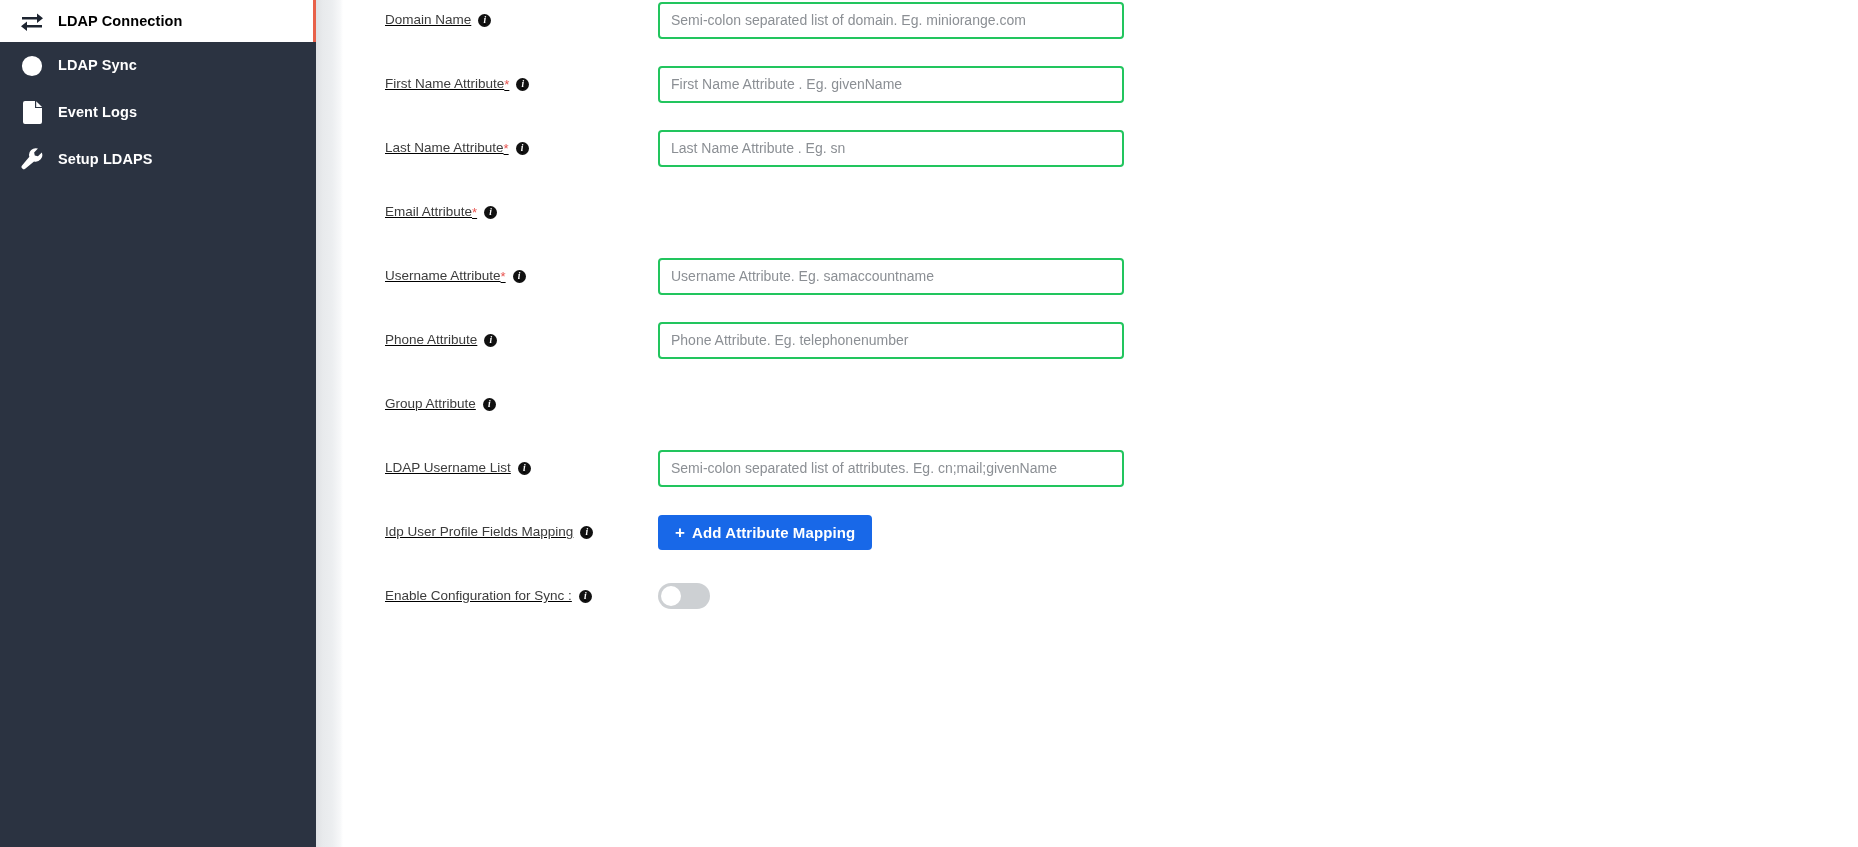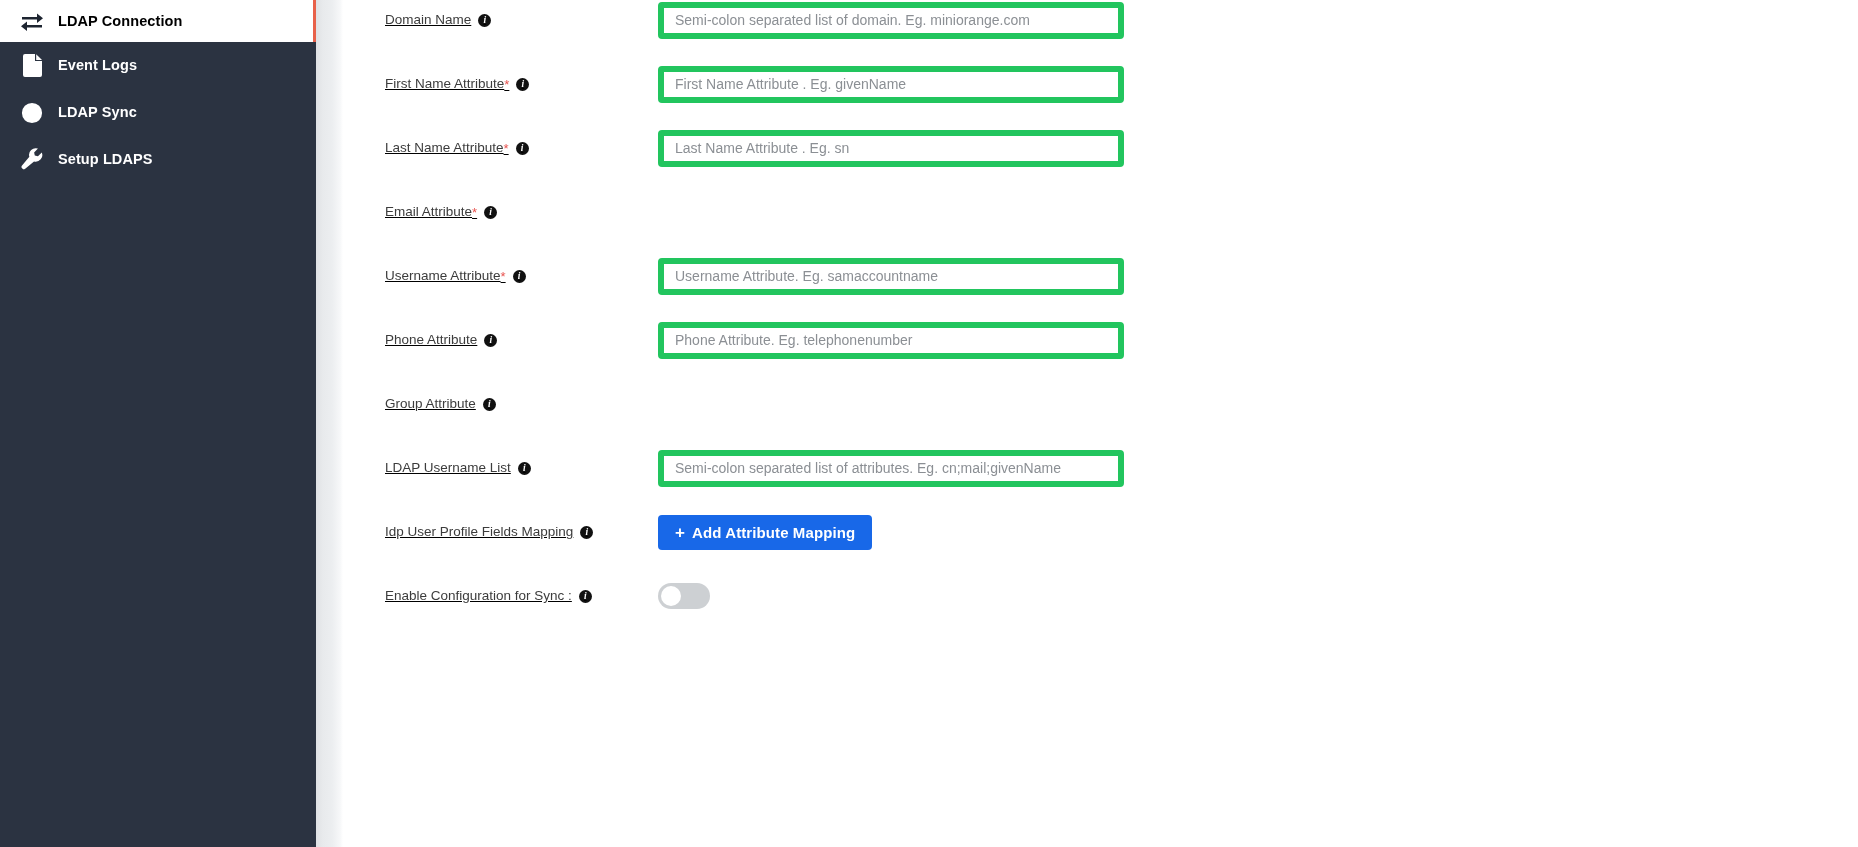--- a/index.html
+++ b/index.html
@@ -164,21 +164,21 @@
   .form-row .input-cell {
     flex: 0 0 auto;
     display: flex;
     align-items: center;
     height: 40px;
   }
 
   .text-input {
     width: 466px;
     height: 37px;
-    border: 6px solid #22c55e;
+    border: 2px solid #22c55e;
     border-radius: 4px;
     padding: 0 11px;
     font-size: 14px;
     color: #444444;
     background: #ffffff;
     font-family: "Liberation Sans", sans-serif;
     outline: none;
   }
 
   .text-input::placeholder {
@@ -280,42 +280,42 @@
           <svg width="24" height="20" viewBox="0 0 24 20" xmlns="http://www.w3.org/2000/svg">
             <path d="M2 6 H17 V2.5 L23 7.2 L17 11.9 V8.4 H2 Z"></path>
             <path d="M22 14 H7 V10.5 L1 15.2 L7 19.9 V16.4 H22 Z"></path>
           </svg>
         </span>
         <span class="nav-label">LDAP Connection</span>
       </div>
 
       <div class="nav-item">
         <span class="nav-icon">
+          <svg width="22" height="22" viewBox="0 0 24 24" xmlns="http://www.w3.org/2000/svg">
+            <path d="M12 1a11 11 0 100 22 11 11 0 000-22zm1 11.6l-.4-.3V5h-2v8.2l4.6 3.4 1.2-1.6-3.4-2.4z"></path>
+          </svg>
+        </span>
+        <span class="nav-label">LDAP Sync</span>
+      </div>
+
+      <div class="nav-item">
+        <span class="nav-icon">
           <svg width="19" height="23" viewBox="0 0 19 23" xmlns="http://www.w3.org/2000/svg">
             <path d="M12 0H2a2 2 0 00-2 2v19a2 2 0 002 2h15a2 2 0 002-2V7h-7V0z"></path>
             <polygon points="13.2,0.3 19,6.1 13.2,6.1"></polygon>
             <rect x="4" y="10" width="11" height="1.7" fill="#2b3341"></rect>
             <rect x="4" y="13.5" width="11" height="1.7" fill="#2b3341"></rect>
             <rect x="4" y="17" width="7" height="1.7" fill="#2b3341"></rect>
           </svg>
         </span>
         <span class="nav-label">Event Logs</span>
       </div>
 
       <div class="nav-item">
         <span class="nav-icon">
-          <svg width="22" height="22" viewBox="0 0 24 24" xmlns="http://www.w3.org/2000/svg">
-            <path d="M12 1a11 11 0 100 22 11 11 0 000-22zm1 11.6l-.4-.3V5h-2v8.2l4.6 3.4 1.2-1.6-3.4-2.4z"></path>
-          </svg>
-        </span>
-        <span class="nav-label">LDAP Sync</span>
-      </div>
-
-      <div class="nav-item">
-        <span class="nav-icon">
           <svg width="23" height="23" viewBox="0 0 24 24" xmlns="http://www.w3.org/2000/svg">
             <path d="M21.7 4.6l-4 4-3.3-.7-.7-3.3 4-4a7 7 0 00-9 8.6L1.3 18.1a2.4 2.4 0 103.4 3.4l8.9-7.4a7 7 0 008.1-9.5z"></path>
           </svg>
         </span>
         <span class="nav-label">Setup LDAPS</span>
       </div>
 
     </div>
   </nav>
 

